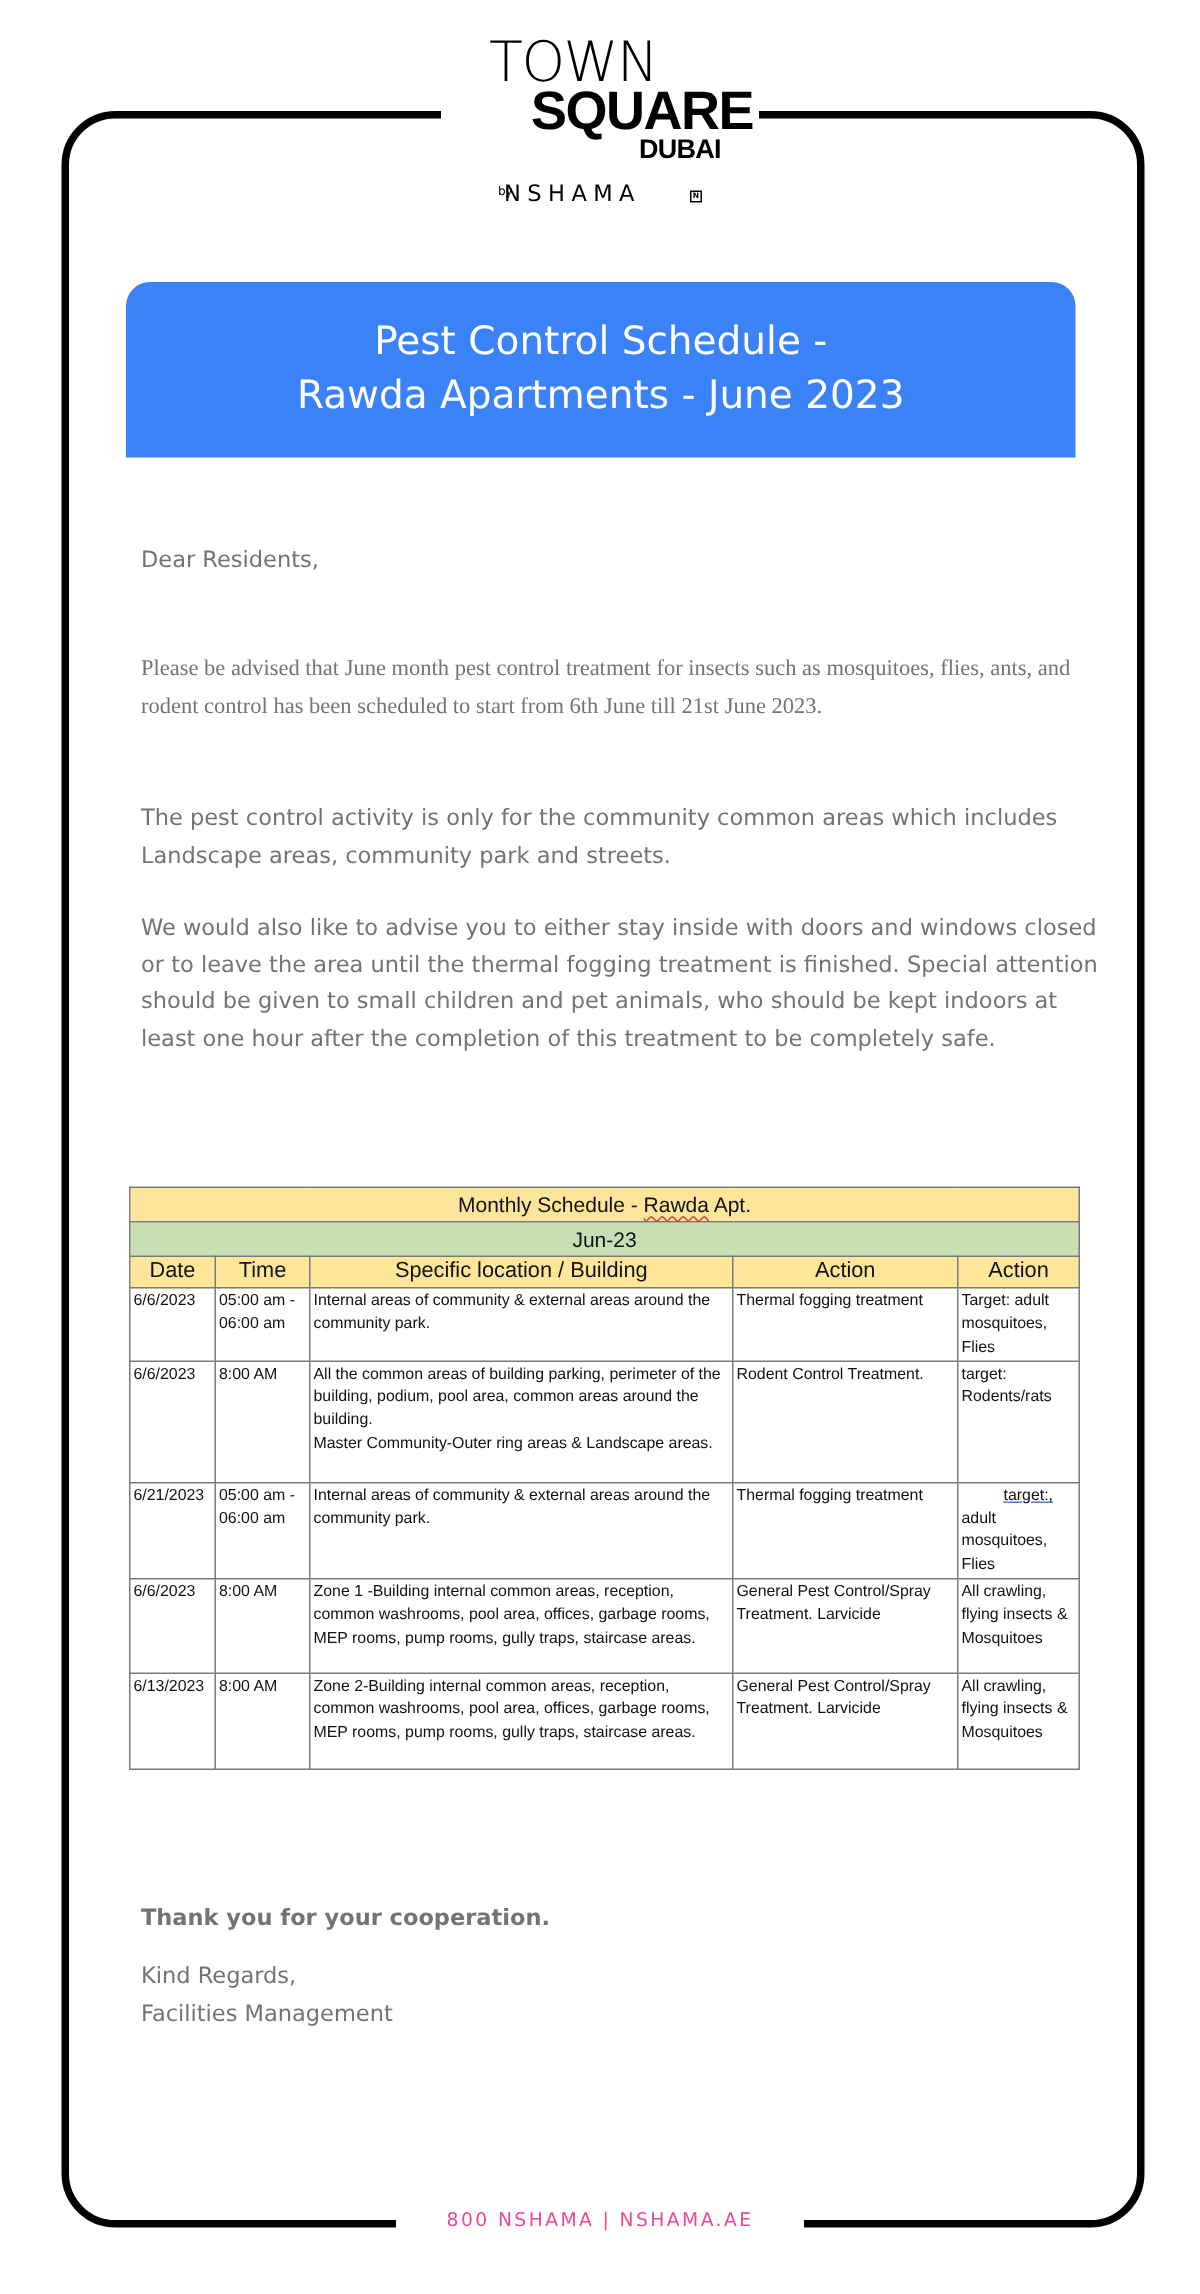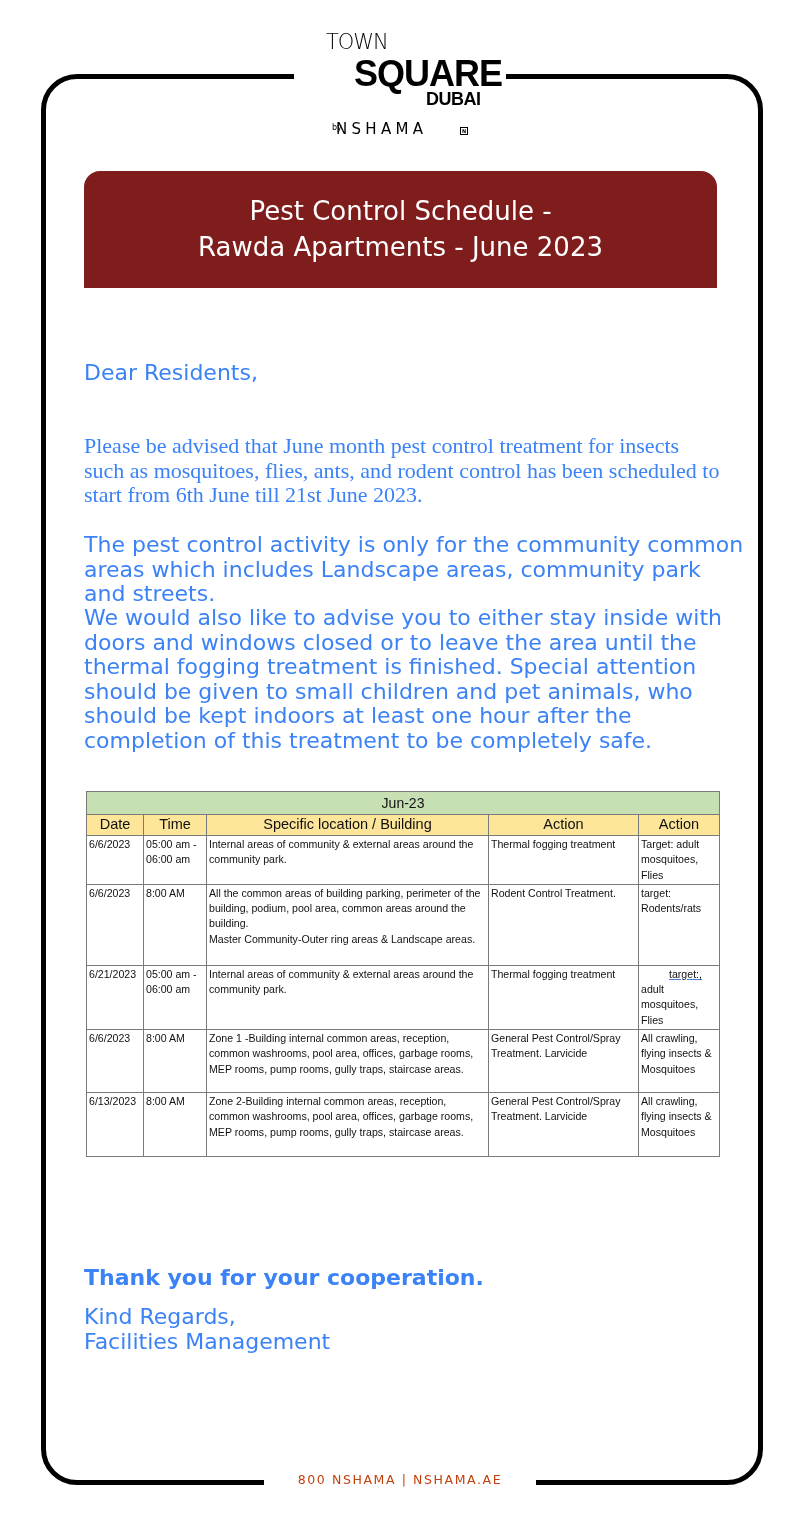--- a/index.html
+++ b/index.html
@@ -1,39 +1,39 @@
 <!DOCTYPE html>
 <html><head>
 <meta charset="utf-8">
 <style>
   html, body { margin: 0; padding: 0; background: #ffffff; }
   body { width: 800px; height: 1529px; position: relative; overflow: hidden; font-family: "DejaVu Sans", sans-serif; color: #1a1a1a; }
   .frame { position: absolute; left: 41px; top: 74px; width: 712px; height: 1401px; border: 5px solid #000; border-radius: 36px; }
   .frame-gap-top { position: absolute; left: 294px; top: 66px; width: 212px; height: 20px; background: #fff; }
   .frame-gap-bottom { position: absolute; left: 264px; top: 1466px; width: 272px; height: 22px; background: #fff; }
   .logo { position: absolute; left: 300px; top: 26px; width: 200px; text-align: center; color: #000; }
-  .logo .town { position: absolute; left: 26px; top: 0; font-family: "DejaVu Sans", sans-serif; font-weight: 300; font-size: 21px; letter-spacing: -1px; line-height: 32px; }
+  .logo .town { position: absolute; left: 26px; top: 0; font-family: "DejaVu Sans", sans-serif; font-weight: 300; font-size: 37px; letter-spacing: -1px; line-height: 32px; }
   .logo .square { position: absolute; left: 25px; top: 31px; font-family: "Liberation Sans", sans-serif; font-weight: 700; font-size: 36px; letter-spacing: -1px; line-height: 34px; margin-left: 29px; }
   .logo .dubai { position: absolute; left: 126px; top: 63px; font-family: "Liberation Sans", sans-serif; font-weight: 700; font-size: 18px; line-height: 20px; letter-spacing: -0.5px; }
   .logo .by { position: absolute; left: 32px; top: 97px; font-size: 8px; line-height: 10px; }
   .logo .nshama { position: absolute; left: 36px; top: 95px; font-size: 15px; letter-spacing: 4.3px; line-height: 16px; font-family: "DejaVu Sans", sans-serif; }
   .logo .nbox { position: absolute; left: 160px; top: 101px; width: 6px; height: 6px; border: 1px solid #000; font-size: 5px; line-height: 6px; text-align: center; font-weight: 700; }
-  .banner { position: absolute; left: 84px; top: 171px; width: 633px; height: 117px; background: #7f1d1d; border-radius: 16px 16px 0 0; color: #fff; text-align: center; }
+  .banner { position: absolute; left: 84px; top: 188px; width: 633px; height: 117px; background: #3b82f6; border-radius: 16px 16px 0 0; color: #fff; text-align: center; }
   .banner .t { position: absolute; left: 0; width: 100%; font-family: "DejaVu Sans", sans-serif; font-size: 26px; font-weight: 500; line-height: 34px; }
   .banner .t1 { top: 23px; }
   .banner .t2 { top: 59px; }
-  .para { position: absolute; left: 84px; width: 660px; font-family: "DejaVu Sans", sans-serif; font-size: 22px; line-height: 24.5px; color: #3b82f6; margin: 0; }
+  .para { position: absolute; left: 94px; width: 660px; font-family: "DejaVu Sans", sans-serif; font-size: 15px; line-height: 24.5px; color: #737373; margin: 0; }
   .schedule { position: absolute; left: 86px; top: 791px; border-collapse: collapse; font-family: "Liberation Sans", sans-serif; font-size: 10.6px; color: #111; table-layout: fixed; width: 633px; }
   .schedule td, .schedule th { border: 1px solid #7a7a7a; padding: 1px 2px; vertical-align: top; line-height: 15.3px; }
   .schedule .title-row td { background: #fde59a; text-align: center; font-size: 14px; line-height: 22px; padding: 0; height: 22px; }
   .schedule .month-row td { background: #c6e0b4; text-align: center; font-size: 14px; line-height: 20px; padding: 1px; height: 20px; }
   .schedule .head-row th { background: #fde59a; text-align: center; font-weight: 400; font-size: 14.5px; line-height: 19px; padding: 0; height: 20px; }
   .squiggle { text-decoration: underline wavy #d04a4a; text-decoration-thickness: 1px; text-underline-offset: 2px; }
   .blueline { text-decoration: underline #4a7fd0; padding-left: 28px; }
-  .footer-text { position: absolute; left: 250px; top: 1471px; width: 300px; text-align: center; font-family: "DejaVu Sans", sans-serif; font-size: 12.5px; letter-spacing: 1.6px; font-weight: 500; color: #c2410c; line-height: 18px; }
+  .footer-text { position: absolute; left: 250px; top: 1471px; width: 300px; text-align: center; font-family: "DejaVu Sans", sans-serif; font-size: 12.5px; letter-spacing: 1.6px; font-weight: 500; color: #ec4899; line-height: 18px; }
 </style>
 </head>
 <body>
 
 <div class="frame"></div>
 <div class="frame-gap-top"></div>
 <div class="frame-gap-bottom"></div>
 
 <div class="logo">
   <span class="town">TOWN</span>
@@ -56,20 +56,23 @@
 
 <table class="schedule">
   <colgroup>
     <col style="width:57px">
     <col style="width:63px">
     <col style="width:282px">
     <col style="width:150px">
     <col style="width:81px">
   </colgroup>
   <tbody>
+      <tr class="title-row">
+    <td colspan="5"><span>Monthly Schedule - </span><span class="squiggle">Rawda</span><span> Apt.</span></td>
+  </tr>
   <tr class="month-row">
     <td colspan="5">Jun-23</td>
   </tr>
   <tr class="head-row">
     <th>Date</th>
     <th>Time</th>
     <th>Specific location / Building</th>
     <th>Action</th>
     <th>Action</th>
   </tr>

